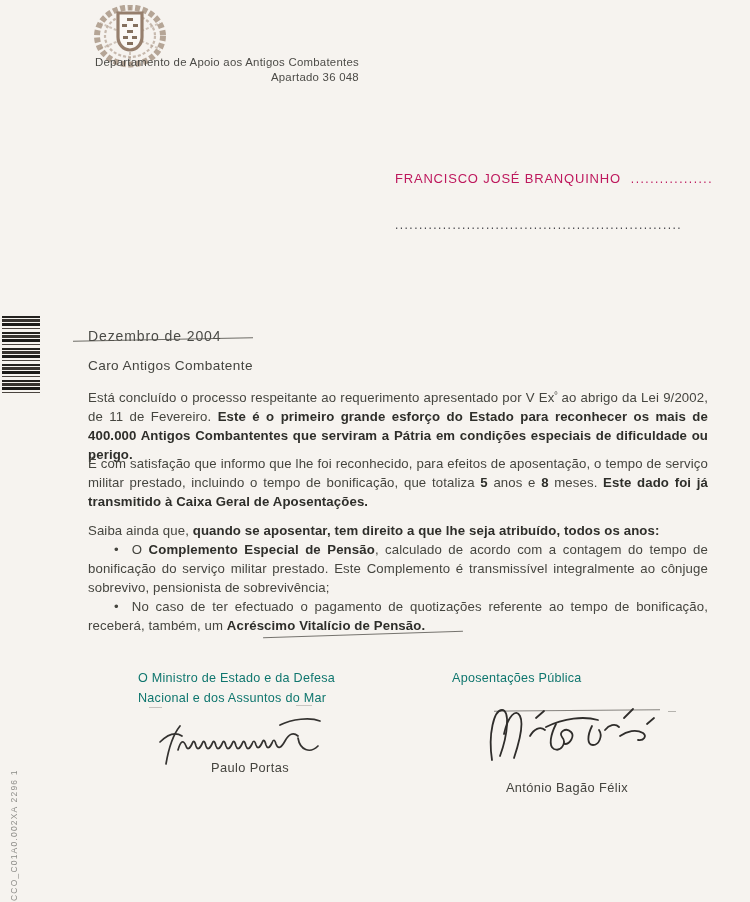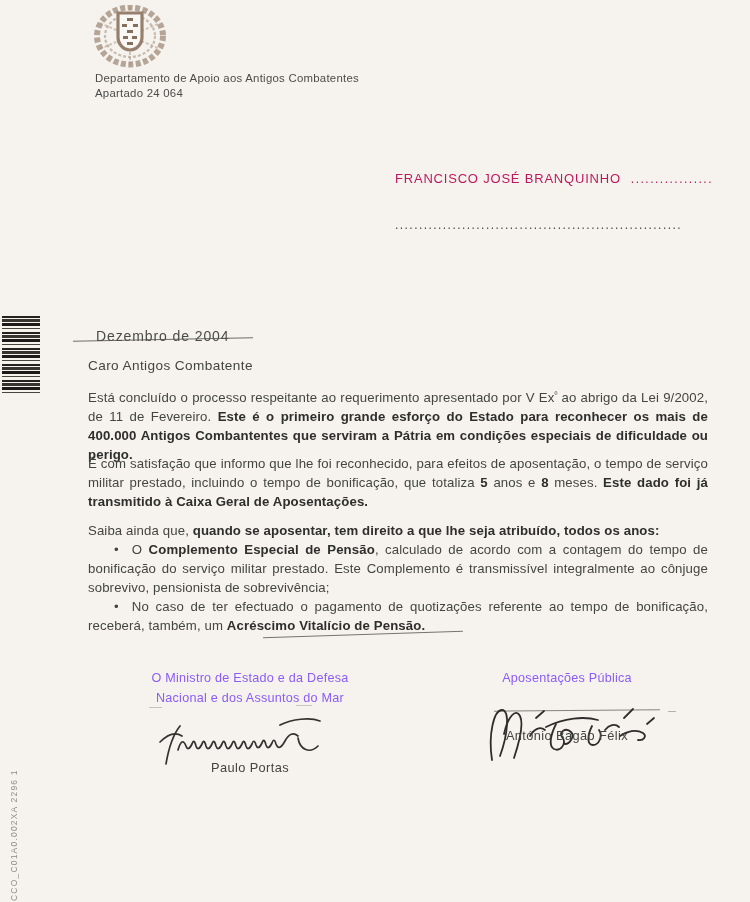--- a/index.html
+++ b/index.html
@@ -5,59 +5,59 @@
   html,body{margin:0;padding:0;background:#efece7;}
   .page{
     position:relative;width:750px;height:902px;margin:0 auto;
     background:#f6f3ef;
     font-family:"Liberation Sans","DejaVu Sans",sans-serif;
     color:#44443f;overflow:hidden;
   }
   .abs{position:absolute;}
   
   .emblem{left:93px;top:5px;width:74px;height:64px;opacity:.9;}
-  .dept{left:95px;top:71px;font-size:11.4px;line-height:14.5px;letter-spacing:.25px;color:#4c4b47;}
+  .dept{left:95px;top:55px;font-size:11.4px;line-height:14.5px;letter-spacing:.25px;color:#4c4b47;text-align:right;}
   
   .rcpt-line{left:395px;top:171px;font-size:13px;letter-spacing:.8px;color:#be185d;white-space:nowrap;}
   .rcpt-line .dots{font-size:12px;letter-spacing:1.5px;margin-left:10px;}
   .dotline{left:395px;top:218px;width:318px;overflow:hidden;font-size:12px;letter-spacing:1.45px;color:#46464b;white-space:nowrap;}
   
   .barcode{
     left:2px;top:316px;width:38px;height:80px;
     background:repeating-linear-gradient(to bottom,
       #24221f 0px,#24221f 2px, rgba(0,0,0,0) 2px,rgba(0,0,0,0) 3.5px,
       #37332f 3.5px,#37332f 6px, rgba(0,0,0,0) 6px,rgba(0,0,0,0) 7px,
       #1c1b19 7px,#1c1b19 10px, rgba(0,0,0,0) 10px,rgba(0,0,0,0) 12px,
       #4a443f 12px,#4a443f 13.5px, rgba(0,0,0,0) 13.5px,rgba(0,0,0,0) 16px);
   }
   
-  .date{left:96px;top:328px;font-size:14px;letter-spacing:.9px;color:#4a4a46;}
+  .date{left:88px;top:328px;font-size:14px;letter-spacing:.9px;color:#4a4a46;}
   .salutation{left:88px;top:358px;font-size:13.6px;letter-spacing:.4px;}
   .para{left:88px;width:620px;text-align:justify;font-size:13.2px;line-height:18.8px;letter-spacing:.12px;color:#45453f;}
   .para b, .salutation b{color:#2e2e2a;}
   .p1{top:386px;} .p2{top:455px;} .p3{top:522px;}
   .bullet-para{text-indent:26px;}
   .b1{top:541px;} .b2{top:598px;}
   .bullet{margin-right:13px;}
   sup{font-size:60%;vertical-align:super;}
   
   .mark{position:absolute;height:1.4px;background:#55534e;}
   .date-strike{left:73px;top:339px;width:180px;transform:rotate(-1.1deg);opacity:.85;}
   .pensao-line{left:263px;top:634px;width:200px;transform:rotate(-1.9deg);opacity:.8;}
   .admin-line{left:494px;top:710px;width:166px;transform:rotate(-.5deg);opacity:.7;}
   .mar-mark1{left:149px;top:707px;width:13px;opacity:.3;}
   .mar-mark2{left:296px;top:705px;width:16px;opacity:.28;}
   .admin-dash{left:668px;top:711px;width:8px;opacity:.4;}
   
-  .sig-title{font-size:12.6px;line-height:19.5px;letter-spacing:.25px;text-align:center;color:#8b5cf6;}
+  .sig-title{font-size:12.6px;line-height:19.5px;letter-spacing:.25px;color:#0f766e;}
   .sig-title-left{left:138px;top:669px;width:224px;}
   .sig-title-right{left:452px;top:669px;width:230px;}
   .sig-name{font-size:12.8px;letter-spacing:.4px;text-align:center;color:#45443f;}
   .sig-name-left{left:138px;top:760px;width:224px;}
-  .sig-name-right{left:452px;top:728px;width:230px;}
+  .sig-name-right{left:452px;top:780px;width:230px;}
   .sig-svg-left{left:152px;top:708px;}
   .sig-svg-right{left:484px;top:694px;}
   
   .vcode{left:9px;top:901px;transform-origin:0 0;transform:rotate(-90deg);
     font-size:8.5px;letter-spacing:1.2px;color:#8e8d89;white-space:nowrap;}
 </style>
 </head>
 <body>
 
 <div class="page">
@@ -76,21 +76,21 @@
           <rect x="40" y="19" width="5" height="3"></rect>
         <rect x="34" y="25" width="6" height="3"></rect>
         <rect x="30" y="31" width="5" height="3"></rect>
           <rect x="39" y="31" width="5" height="3"></rect>
         <rect x="34" y="37" width="6" height="3"></rect>
       </g>
     </svg>
   </div>
   <div class="abs dept">
     <div>Departamento de Apoio aos Antigos Combatentes</div>
-    <div>Apartado 24 064</div>
+    <div>Apartado 36 048</div>
   </div>
 
   <div class="abs rcpt-line">
     <span>FRANCISCO JOSÉ BRANQUINHO</span><span class="dots">.................</span>
   </div>
   <div class="abs dotline">............................................................</div>
 
   <div class="abs barcode"></div>
 
   <div class="abs date">Dezembro de 2004</div>

